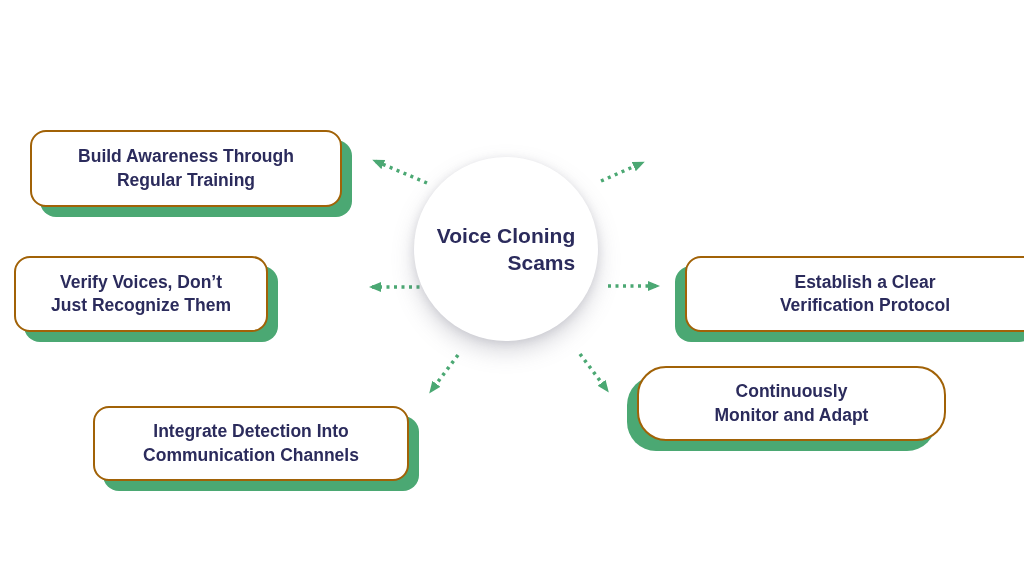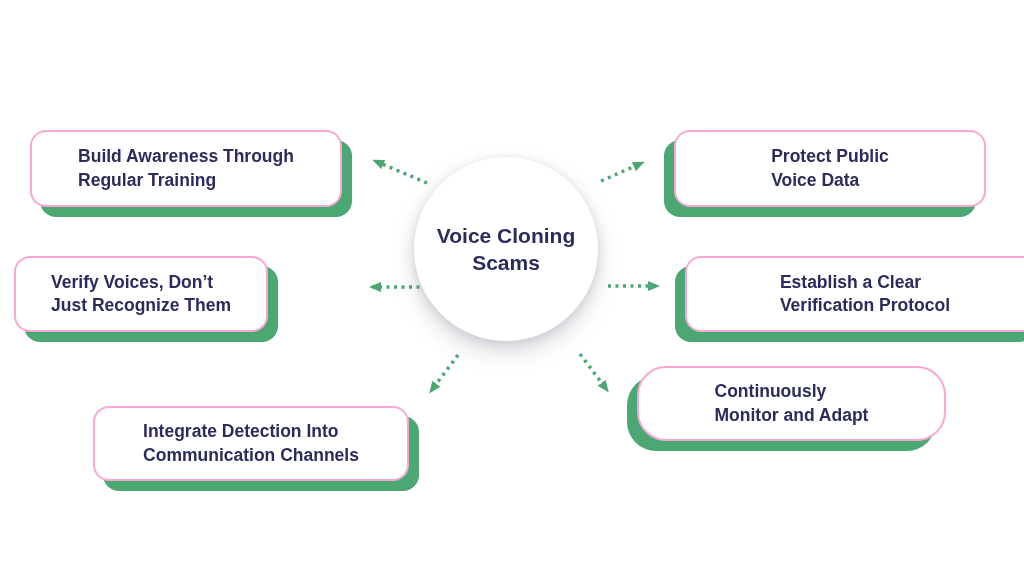--- a/index.html
+++ b/index.html
@@ -13,25 +13,26 @@
   }
   .arrows {
     position: absolute;
     left: 0; top: 0;
     width: 1024px; height: 576px;
     pointer-events: none;
   }
   .node-box {
     position: absolute;
     background: #ffffff;
-    border: 2px solid #f9a8d4;
+    border: 2px solid #a16207;
     border-radius: 16px;
     display: flex;
     align-items: center;
     justify-content: center;
+    text-align: center;
     box-sizing: border-box;
     padding: 6px 10px;
   }
   .node-box.shadow-right { box-shadow: 10px 10px 0 0 #4ba873; }
   .node-box.shadow-left  { box-shadow: -10px 10px 0 0 #4ba873; }
   .node-label {
     color: #2b2b5c;
     font-weight: bold;
     font-size: 17.5px;
     line-height: 1.32;
@@ -48,20 +49,21 @@
     justify-content: center;
     text-align: center;
     box-shadow: 0 10px 22px rgba(110,110,130,0.28), 0 2px 8px rgba(110,110,130,0.18);
   }
   .center-label {
     color: #2b2b5c;
     font-weight: bold;
     font-size: 21px;
     line-height: 1.3;
     white-space: pre-line;
+    text-align: right;
   }
 </style>
 </head>
 <body>
 
 <div class="canvas">
 
   <svg class="arrows" viewBox="0 0 1024 576" xmlns="http://www.w3.org/2000/svg">
     <defs>
       <marker id="ah" markerWidth="14" markerHeight="12" refX="9" refY="5" orient="auto" markerUnits="userSpaceOnUse">
@@ -84,24 +86,20 @@
   <div class="node-box shadow-right" style="left:14px; top:256px; width:254px; height:76px;">
     <span class="node-label">Verify Voices, Don’t
 Just Recognize Them</span>
   </div>
 
   <div class="node-box shadow-right" style="left:93px; top:366px; width:316px; height:75px;margin-top:40px;">
     <span class="node-label">Integrate Detection Into
 Communication Channels</span>
   </div>
 
-  <div class="node-box shadow-left" style="left:674px; top:130px; width:312px; height:77px;">
-    <span class="node-label">Protect Public
-Voice Data</span>
-  </div>
 
   <div class="node-box shadow-left" style="left:685px; top:256px; width:360px; height:76px;">
     <span class="node-label">Establish a Clear
 Verification Protocol</span>
   </div>
 
   <div class="node-box shadow-left" style="left:637px; top:366px; width:309px; height:75px;border-radius:29px;">
     <span class="node-label">Continuously
 Monitor and Adapt</span>
   </div>

